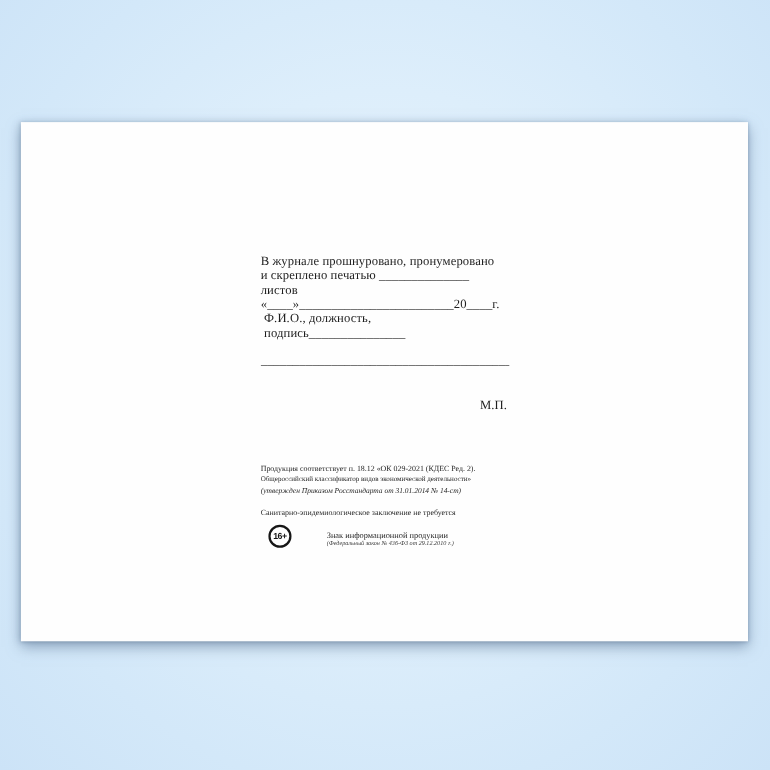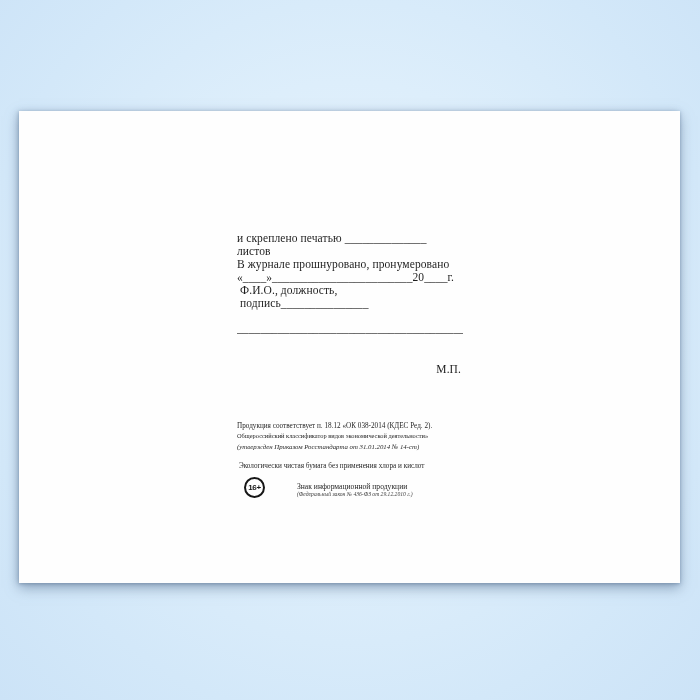--- a/index.html
+++ b/index.html
@@ -73,33 +73,33 @@
   .age-text { margin-left: 32px; }
   .age-title { font-size: 7.6px; line-height: 9px; }
   .age-law   { font-size: 5.6px; line-height: 7px; font-style: italic; color: #3a3a3a; }
 </style>
 </head>
 <body>
 
 <div class="page">
 
   <div class="stamp-block">
+    <div>В журнале прошнуровано, пронумеровано</div>
     <div>и скреплено печатью ______________ листов</div>
-    <div>В журнале прошнуровано, пронумеровано</div>
     <div>«____»________________________20____г.</div>
     <div class="stamp-line4">Ф.И.О., должность, подпись_______________</div>
     <div class="stamp-line5">_______________________________________</div>
     <div class="mp-line">М.П.</div>
   </div>
 
   <div class="compliance-block">
-    <div class="product-line1">Продукция соответствует п. 18.12 «ОК 038-2014 (КДЕС Ред. 2).</div>
+    <div class="product-line1">Продукция соответствует п. 18.12 «ОК 029-2021 (КДЕС Ред. 2).</div>
     <div class="product-line2">Общероссийский классификатор видов экономической деятельности»</div>
     <div class="product-line3">(утвержден Приказом Росстандарта от 31.01.2014 № 14-ст)</div>
-    <div class="eco-line">Экологически чистая бумага без применения хлора и кислот</div>
+    <div class="sanitary-line">Санитарно-эпидемиологическое заключение не требуется</div>
 
     <div class="age-row">
       <div class="age-badge">16+</div>
       <div class="age-text">
         <div class="age-title">Знак информационной продукции</div>
         <div class="age-law">(Федеральный закон № 436-ФЗ от 29.12.2010 г.)</div>
       </div>
     </div>
   </div>
 

